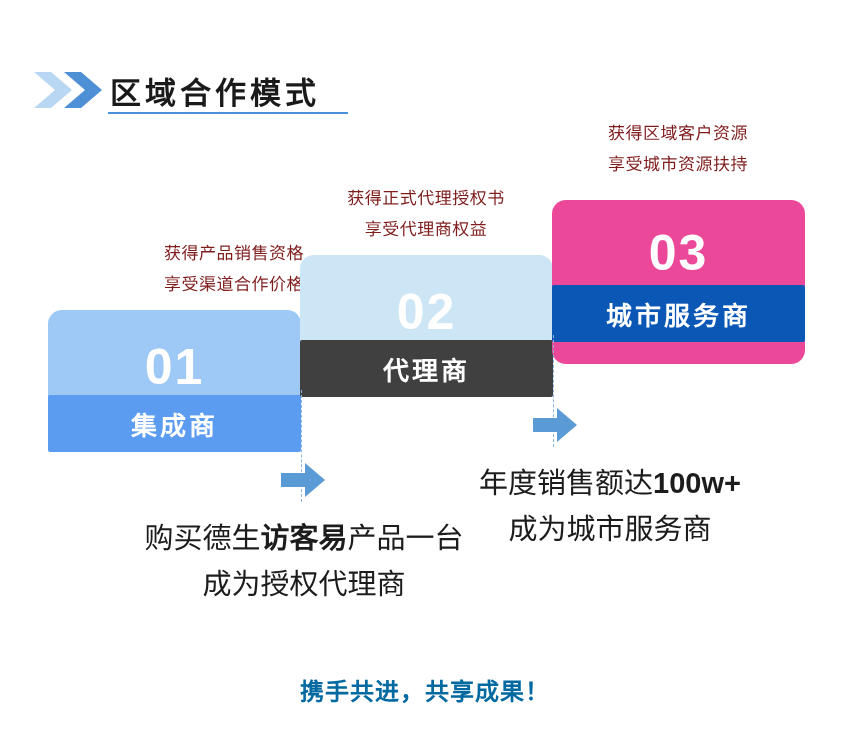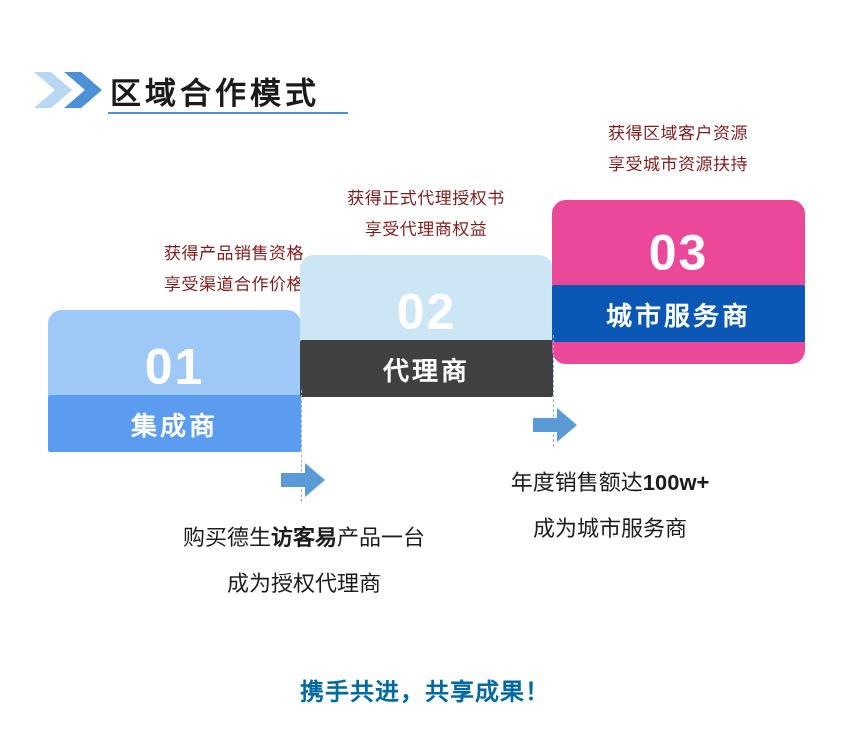--- a/index.html
+++ b/index.html
@@ -125,21 +125,21 @@
 
   .flow-arrow { position: absolute; width: 44px; height: 34px; }
   #flow-arrow-1 { left: 281px; top: 463px; }
   #flow-arrow-2 { left: 533px; top: 408px; }
 
   
   .requirement {
     position: absolute;
     width: 360px;
     text-align: center;
-    font-size: 22px;
+    font-size: 29px;
     color: #1c1c1c;
     line-height: 46px;
   }
   .requirement b { font-weight: bold; }
   #requirement-1 { left: 124px; top: 515px; }
   #requirement-2 { left: 430px; top: 460px; }
 
   
   .slogan {
     position: absolute;

